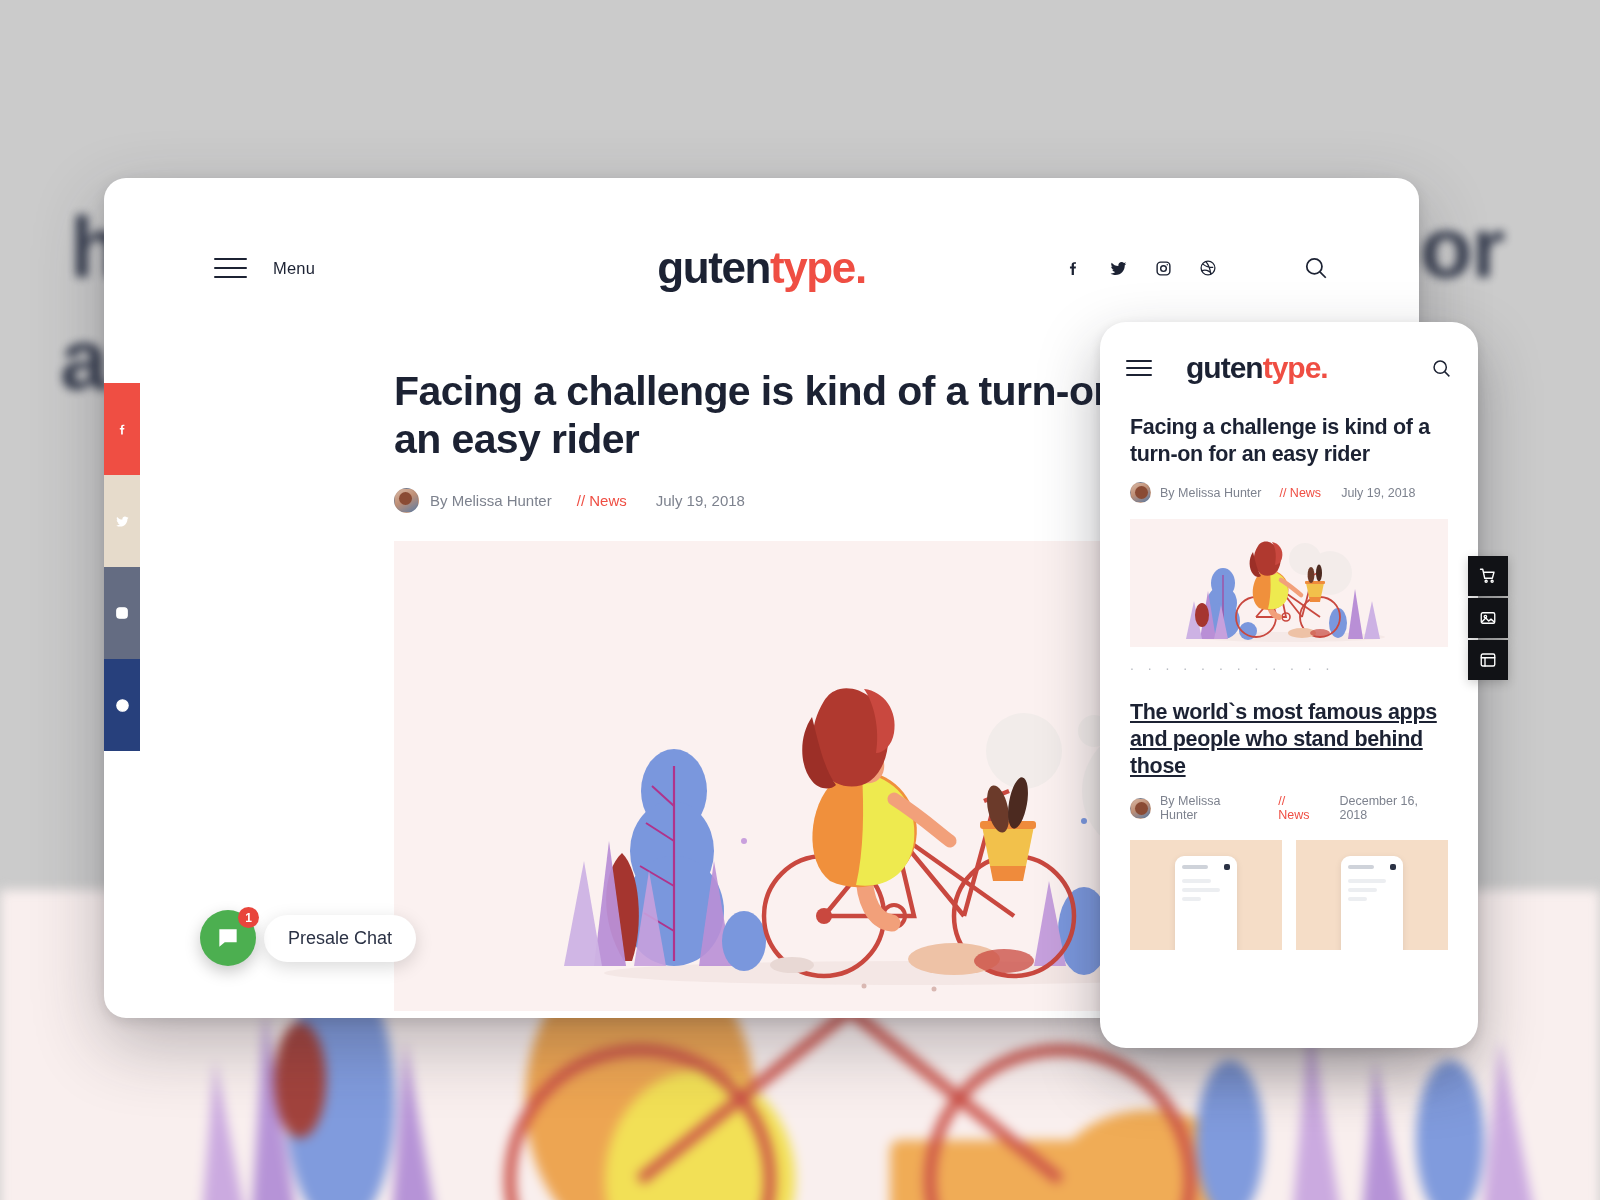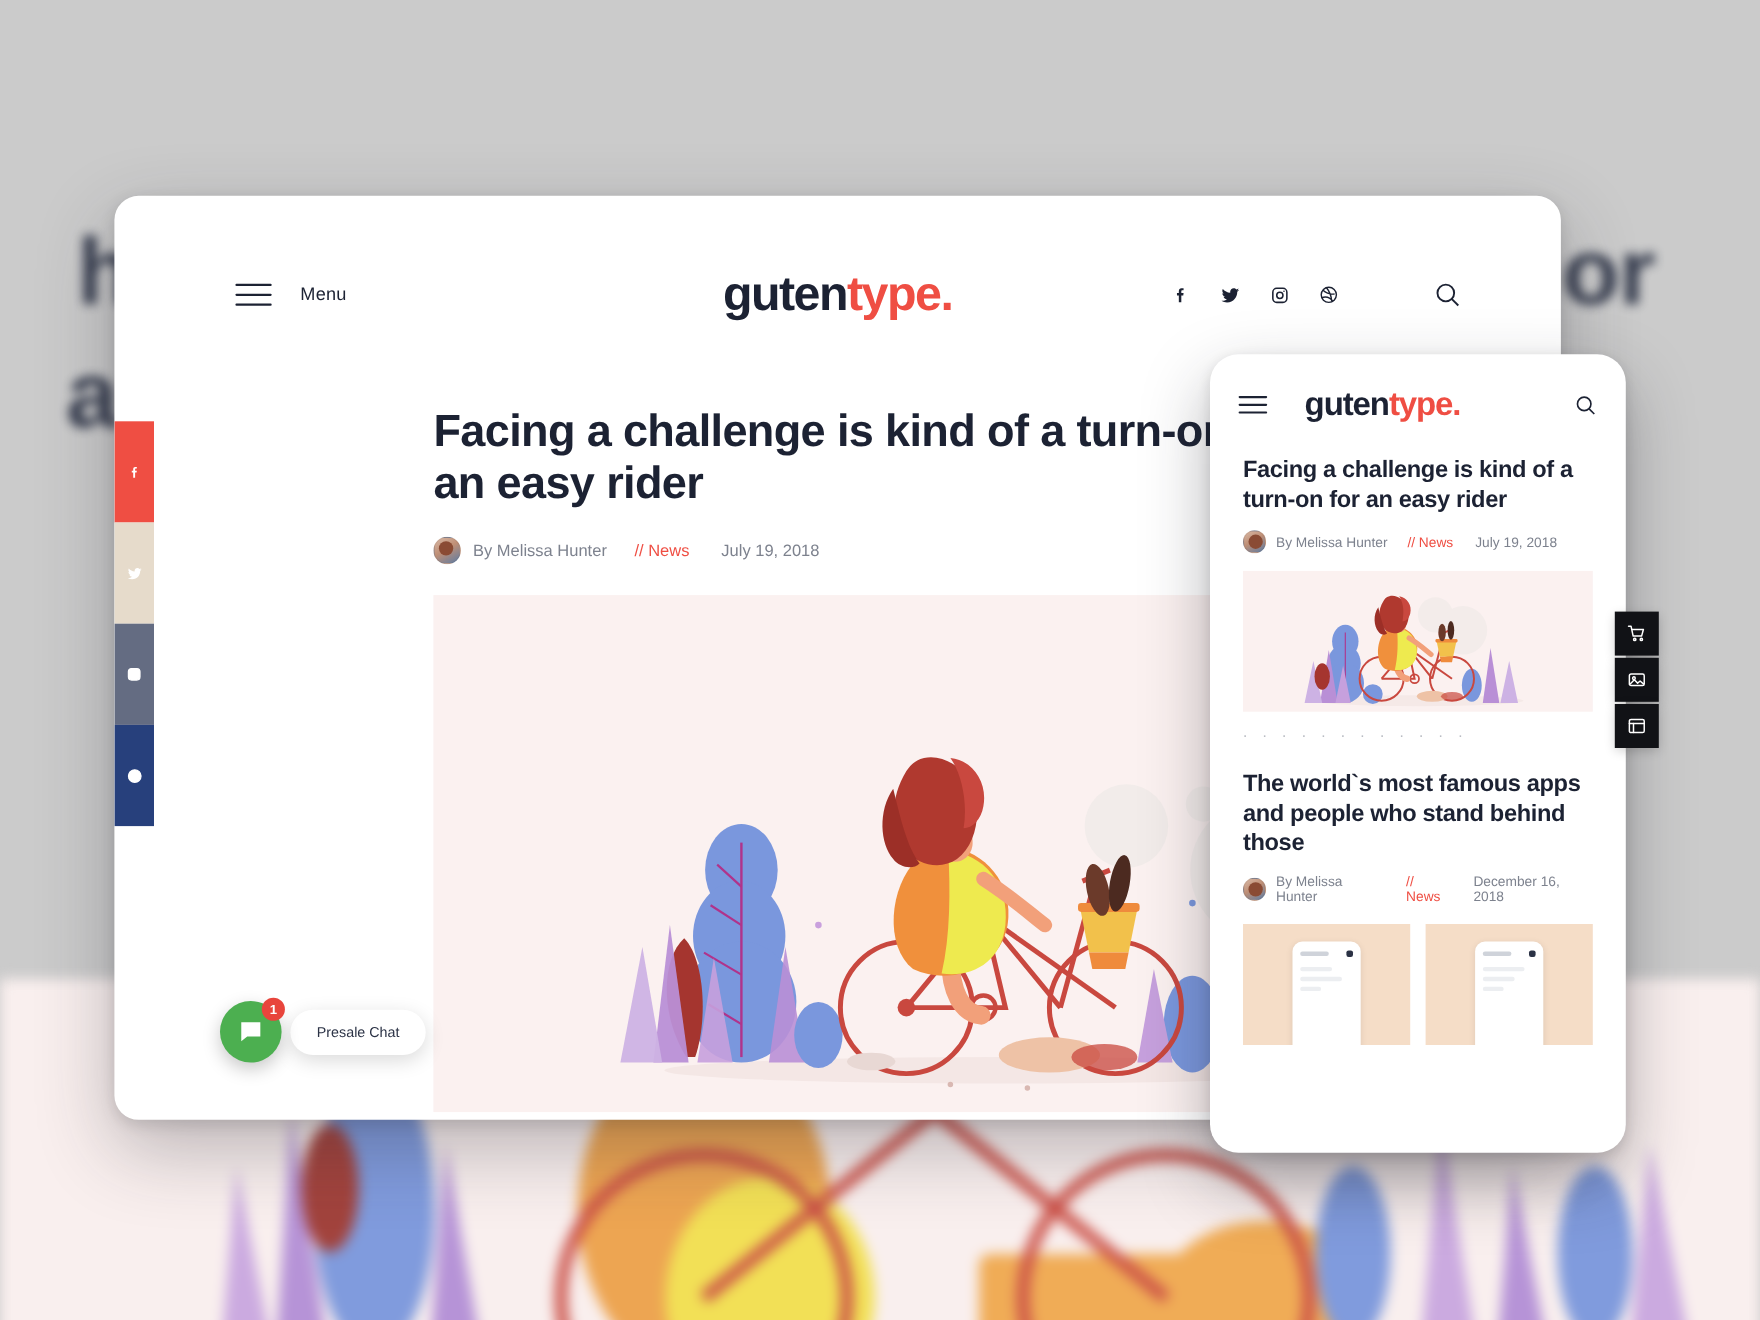--- a/index.html
+++ b/index.html
@@ -188,21 +188,21 @@
     position: absolute; top: -3px; right: -3px;
     width: 21px; height: 21px; border-radius: 50%;
     background: #e8453c; color: #fff; font-size: 12px; font-weight: 700;
     display: flex; align-items: center; justify-content: center;
   }
   .chat-label {
     margin-left: 8px;
     background: #fff;
     border-radius: 26px;
     padding: 13px 24px;
-    font-size: 13px;
+    font-size: 18px;
     color: #2b3245;
     box-shadow: 0 5px 18px rgba(0,0,0,.15);
     cursor: pointer;
   }
 
   
   .mobile {
     position: absolute;
     left: 1100px;
     top: 322px;
@@ -262,20 +262,21 @@
     letter-spacing: 5px;
     font-size: 14px;
   }
   .mob-title2 {
     margin-top: 26px;
     font-size: 21.5px;
     line-height: 1.26;
     font-weight: 700;
     color: #1c2233;
     letter-spacing: -.35px;
+    text-decoration: underline;
   }
   .mob-thumbs {
     margin-top: 18px;
     display: flex;
     gap: 14px;
   }
   .mob-thumb {
     flex: 1;
     height: 110px;
     background: #f5ddc7;

